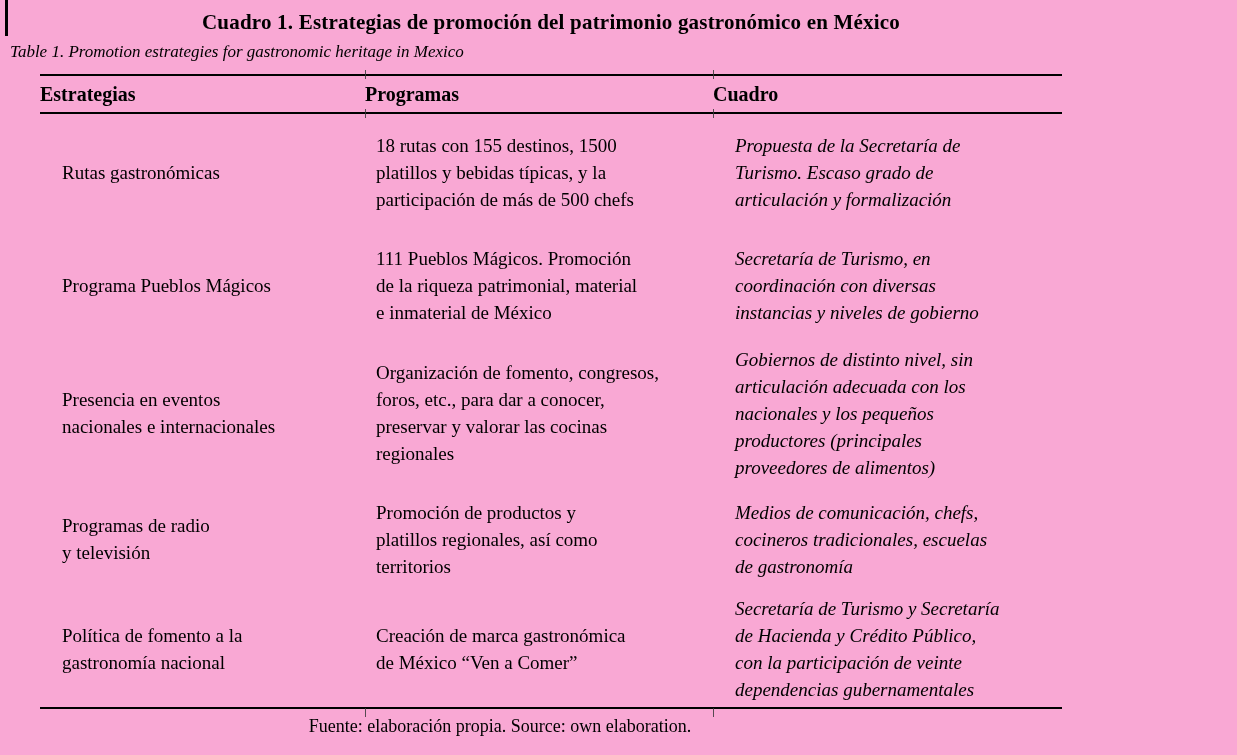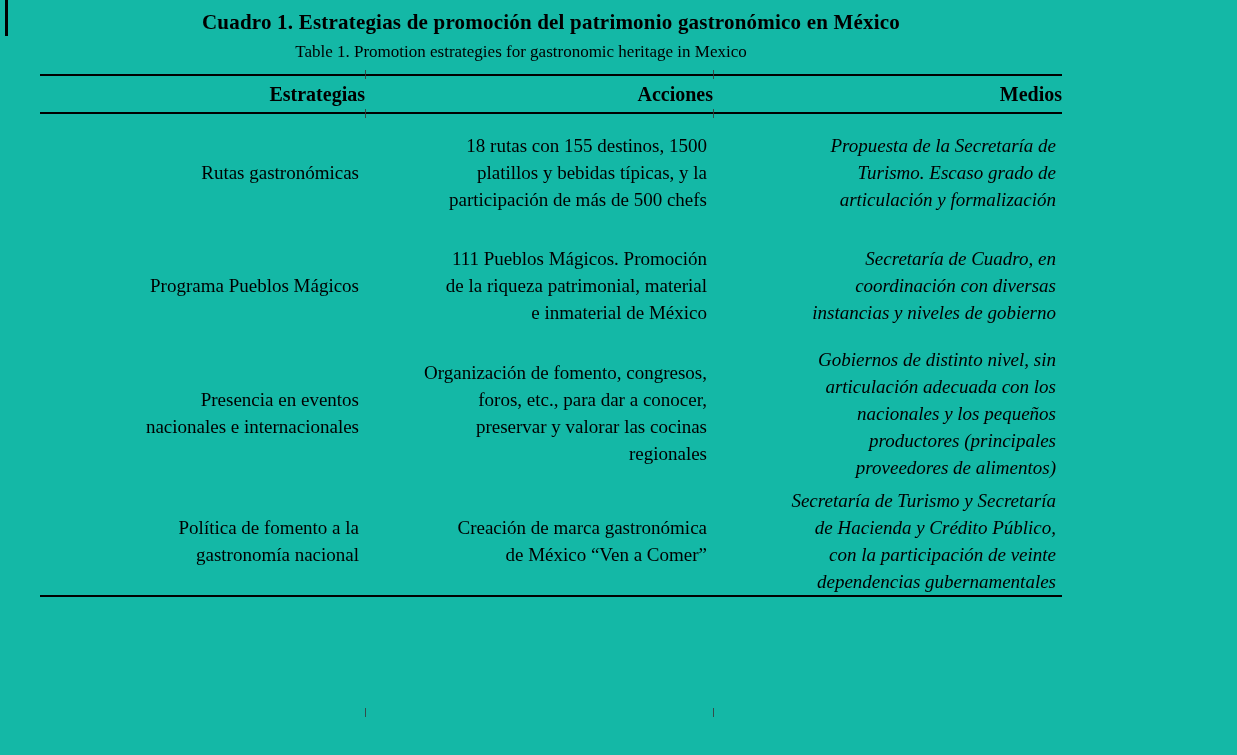--- a/index.html
+++ b/index.html
@@ -4,54 +4,54 @@
 <style>
   * { margin: 0; padding: 0; box-sizing: border-box; }
   html, body { background: #ffffff; }
   body {
     width: 1237px; height: 755px;
     font-family: "Liberation Serif", "DejaVu Serif", serif;
     color: #000;
     position: relative;
     overflow: hidden;
   }
-  .page { position: absolute; inset: 0; background: #14b8a6; }
+  .page { position: absolute; inset: 0; background: #f9a8d4; }
 
   .edge-artifact {
     position: absolute; left: 5px; top: 0; width: 3px; height: 36px;
     background: #000;
   }
 
   .doc-title {
     position: absolute; top: 10px; left: 40px; width: 1022px;
     text-align: center; font-size: 21px; font-weight: bold;
     letter-spacing: 0.2px;
   }
   .doc-subtitle {
     position: absolute; top: 42px; left: 10px; width: 1022px;
-    text-align: center; font-size: 17px; 
+    text-align: left; font-size: 17px; font-style: italic;
   }
 
   table.main-table {
     position: absolute; top: 74px; left: 40px; width: 1022px;
     border-collapse: collapse; table-layout: fixed;
     border-top: 2px solid #000;
     border-bottom: 2px solid #000;
   }
   table.main-table col.c1 { width: 325px; }
   table.main-table col.c2 { width: 348px; }
   table.main-table col.c3 { width: 349px; }
 
   table.main-table th {
-    height: 38px; vertical-align: middle; text-align: right;
+    height: 38px; vertical-align: middle; text-align: left;
     font-size: 20px; font-weight: bold;
     border-bottom: 2px solid #000;
   }
   table.main-table td {
-    vertical-align: middle; text-align: right;
+    vertical-align: middle; text-align: left;
     font-size: 19px; line-height: 27px;
     white-space: pre-line;
     padding-right: 6px;
   }
   td.col-1 { padding-left: 22px; margin-top: 29px; }
   td.col-2 { padding-left: 11px; }
   td.col-3 { padding-left: 22px; font-style: italic; }
 
   tbody tr:nth-child(1) { height: 118px; }
   tbody tr:nth-child(2) { height: 108px; }
@@ -86,55 +86,65 @@
 
   <table class="main-table">
     <colgroup>
       <col class="c1">
         <col class="c2">
         <col class="c3">
     </colgroup>
     <thead>
       <tr>
         <th>Estrategias</th>
-        <th>Acciones</th>
-        <th>Medios</th>
+        <th>Programas</th>
+        <th>Cuadro</th>
       </tr>
     </thead>
     <tbody>
       <tr>
         <td class="col-1">Rutas gastronómicas</td>
         <td class="col-2">18 rutas con 155 destinos, 1500
 platillos y bebidas típicas, y la
 participación de más de 500 chefs</td>
         <td class="col-3">Propuesta de la Secretaría de
 Turismo. Escaso grado de
 articulación y formalización</td>
       </tr>
       <tr>
         <td class="col-1">Programa Pueblos Mágicos</td>
         <td class="col-2">111 Pueblos Mágicos. Promoción
 de la riqueza patrimonial, material
 e inmaterial de México</td>
-        <td class="col-3">Secretaría de Cuadro, en
+        <td class="col-3">Secretaría de Turismo, en
 coordinación con diversas
 instancias y niveles de gobierno</td>
       </tr>
       <tr>
         <td class="col-1">Presencia en eventos
 nacionales e internacionales</td>
         <td class="col-2">Organización de fomento, congresos,
 foros, etc., para dar a conocer,
 preservar y valorar las cocinas
 regionales</td>
         <td class="col-3">Gobiernos de distinto nivel, sin
 articulación adecuada con los
 nacionales y los pequeños
 productores (principales
 proveedores de alimentos)</td>
+      </tr>
+      <tr>
+        <td class="col-1">Programas de radio
+y televisión</td>
+        <td class="col-2">Promoción de productos y
+platillos regionales, así como
+territorios</td>
+        <td class="col-3">Medios de comunicación, chefs,
+cocineros tradicionales, escuelas
+de gastronomía</td>
       </tr>
       <tr>
         <td class="col-1">Política de fomento a la
 gastronomía nacional</td>
         <td class="col-2">Creación de marca gastronómica
 de México “Ven a Comer”</td>
         <td class="col-3">Secretaría de Turismo y Secretaría
 de Hacienda y Crédito Público,
 con la participación de veinte
 dependencias gubernamentales</td>
@@ -142,14 +152,15 @@
     </tbody>
   </table>
 
   <div class="tick x1 rule-top"></div>
   <div class="tick x2 rule-top"></div>
   <div class="tick x1 rule-header"></div>
   <div class="tick x2 rule-header"></div>
   <div class="tick x1 rule-bottom"></div>
   <div class="tick x2 rule-bottom"></div>
 
+  <div class="source-note">Fuente: elaboración propia. Source: own elaboration.</div>
 
 </div>
 
 </body></html>

